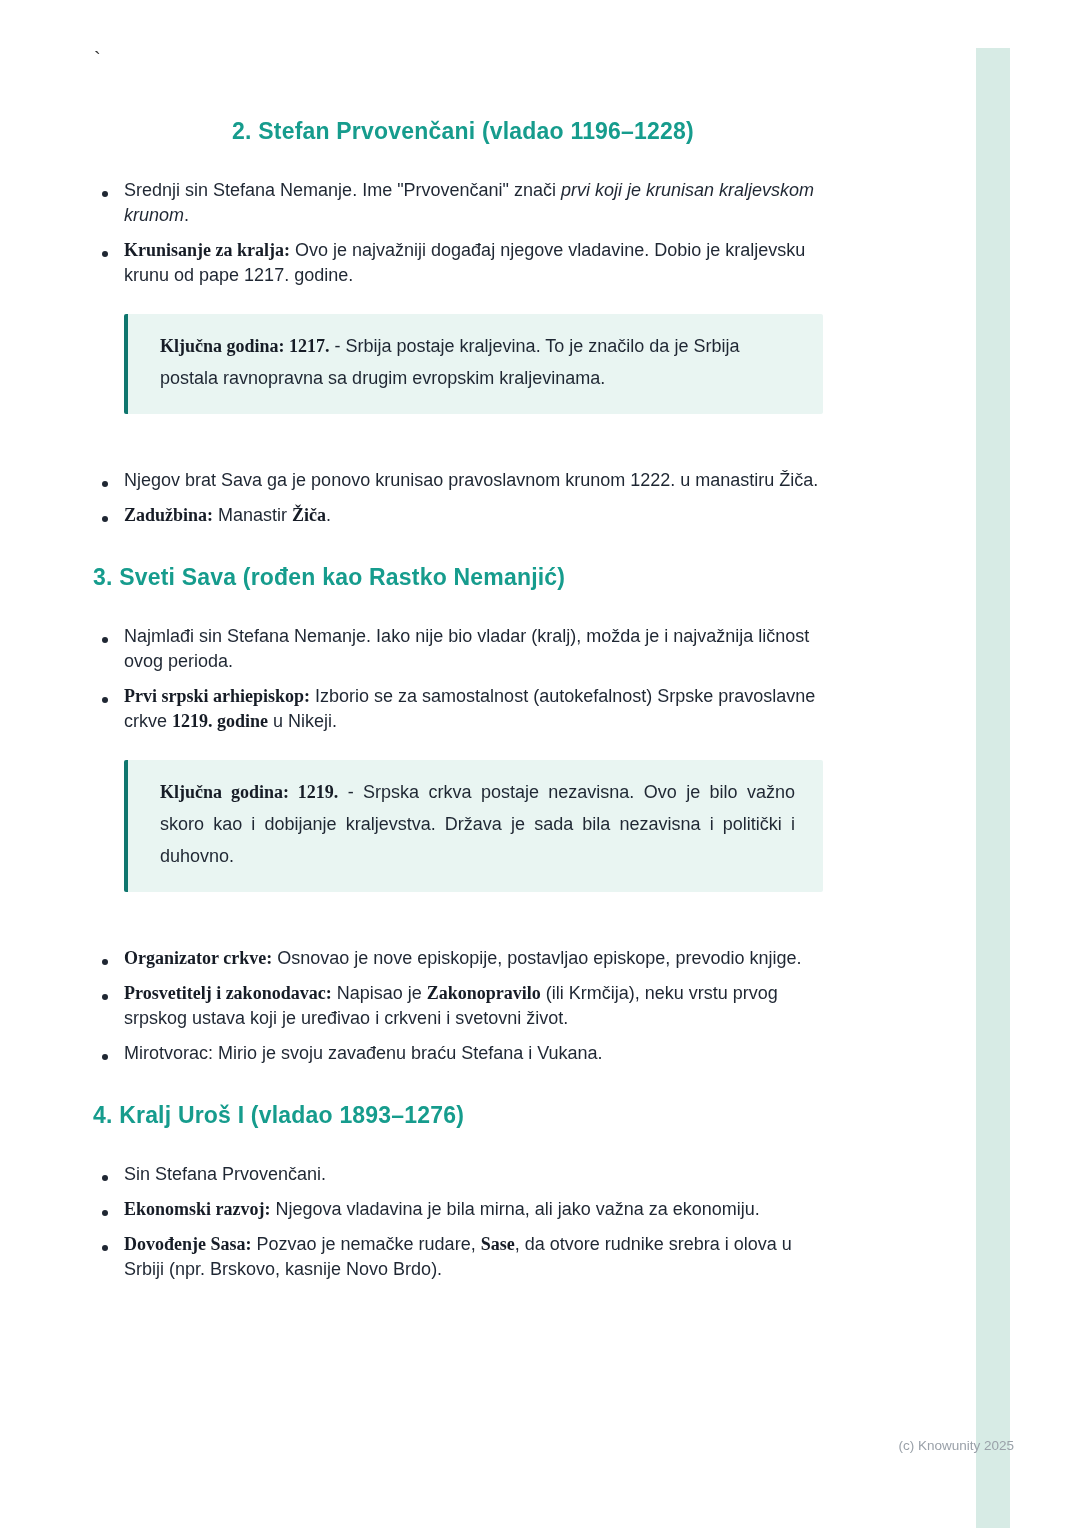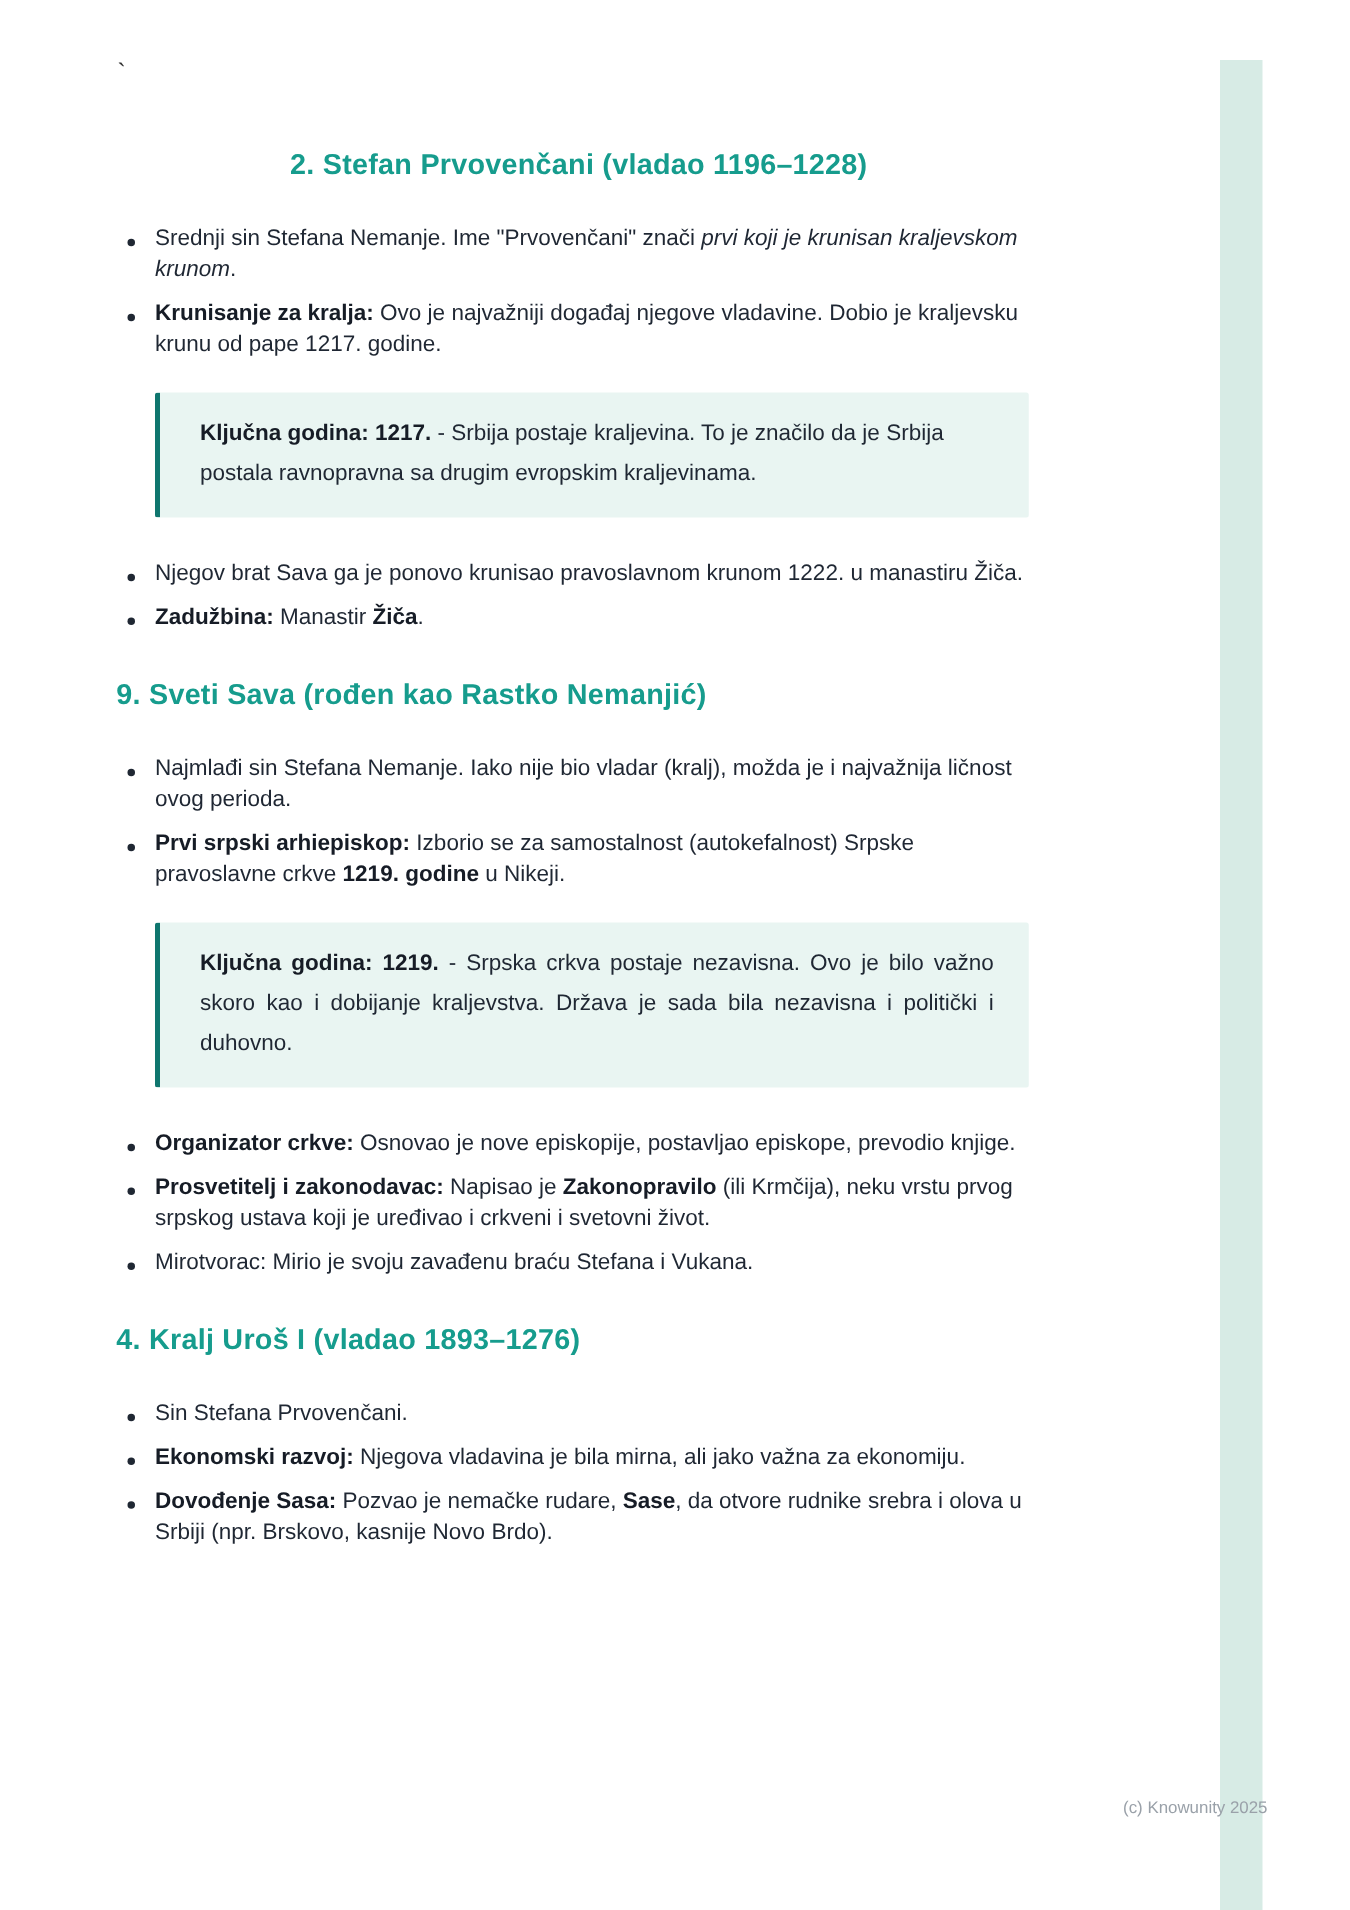--- a/index.html
+++ b/index.html
@@ -47,27 +47,27 @@
   }
   ul.bullets li::before{
     content:"";
     position:absolute;left:9px;top:13px;
     width:6px;height:6px;border-radius:50%;
     background:var(--text);
   }
   .callout{
     background:var(--callout-bg);
     border-left:4px solid var(--callout-border);
-    margin:26px 10px 32px 31px;
+    margin:26px 10px 54px 31px;
     padding:16px 28px 20px 32px;
     border-radius:2px;
   }
   .callout p{font-size:18px;line-height:32px;}
   .callout.justify p{text-align:justify;}
-  .b{font-weight:700;color:#161c26;}
+  .b{font-weight:700;color:#161c26;font-family:Liberation Serif, serif;}
   .i{font-style:italic;}
   .footer{
     position:absolute;top:1438px;right:66px;
     font-size:13.5px;color:var(--muted);
     z-index:3;white-space:nowrap;
   }
 </style>
 </head>
 <body>
 
@@ -82,21 +82,21 @@
         </ul>
         <div class="callout">
           <p><span class="b">Ključna godina: 1217.</span><span> - Srbija postaje kraljevina. To je značilo da je Srbija postala ravnopravna sa drugim evropskim kraljevinama.</span></p>
         </div>
         <ul class="bullets">
           <li><span>Njegov brat Sava ga je ponovo krunisao pravoslavnom krunom 1222. u manastiru Žiča.</span></li>
           <li><span class="b">Zadužbina:</span><span> Manastir </span><span class="b">Žiča</span><span>.</span></li>
         </ul>
       </section>
       <section>
-        <h2 class="section-heading">9. Sveti Sava (rođen kao Rastko Nemanjić)</h2>
+        <h2 class="section-heading">3. Sveti Sava (rođen kao Rastko Nemanjić)</h2>
         <ul class="bullets">
           <li><span>Najmlađi sin Stefana Nemanje. Iako nije bio vladar (kralj), možda je i najvažnija ličnost ovog perioda.</span></li>
           <li><span class="b">Prvi srpski arhiepiskop:</span><span> Izborio se za samostalnost (autokefalnost) Srpske pravoslavne crkve </span><span class="b">1219. godine</span><span> u Nikeji.</span></li>
         </ul>
         <div class="callout justify">
           <p><span class="b">Ključna godina: 1219.</span><span> - Srpska crkva postaje nezavisna. Ovo je bilo važno skoro kao i dobijanje kraljevstva. Država je sada bila nezavisna i politički i duhovno.</span></p>
         </div>
         <ul class="bullets">
           <li><span class="b">Organizator crkve:</span><span> Osnovao je nove episkopije, postavljao episkope, prevodio knjige.</span></li>
           <li><span class="b">Prosvetitelj i zakonodavac:</span><span> Napisao je </span><span class="b">Zakonopravilo</span><span> (ili Krmčija), neku vrstu prvog srpskog ustava koji je uređivao i crkveni i svetovni život.</span></li>

